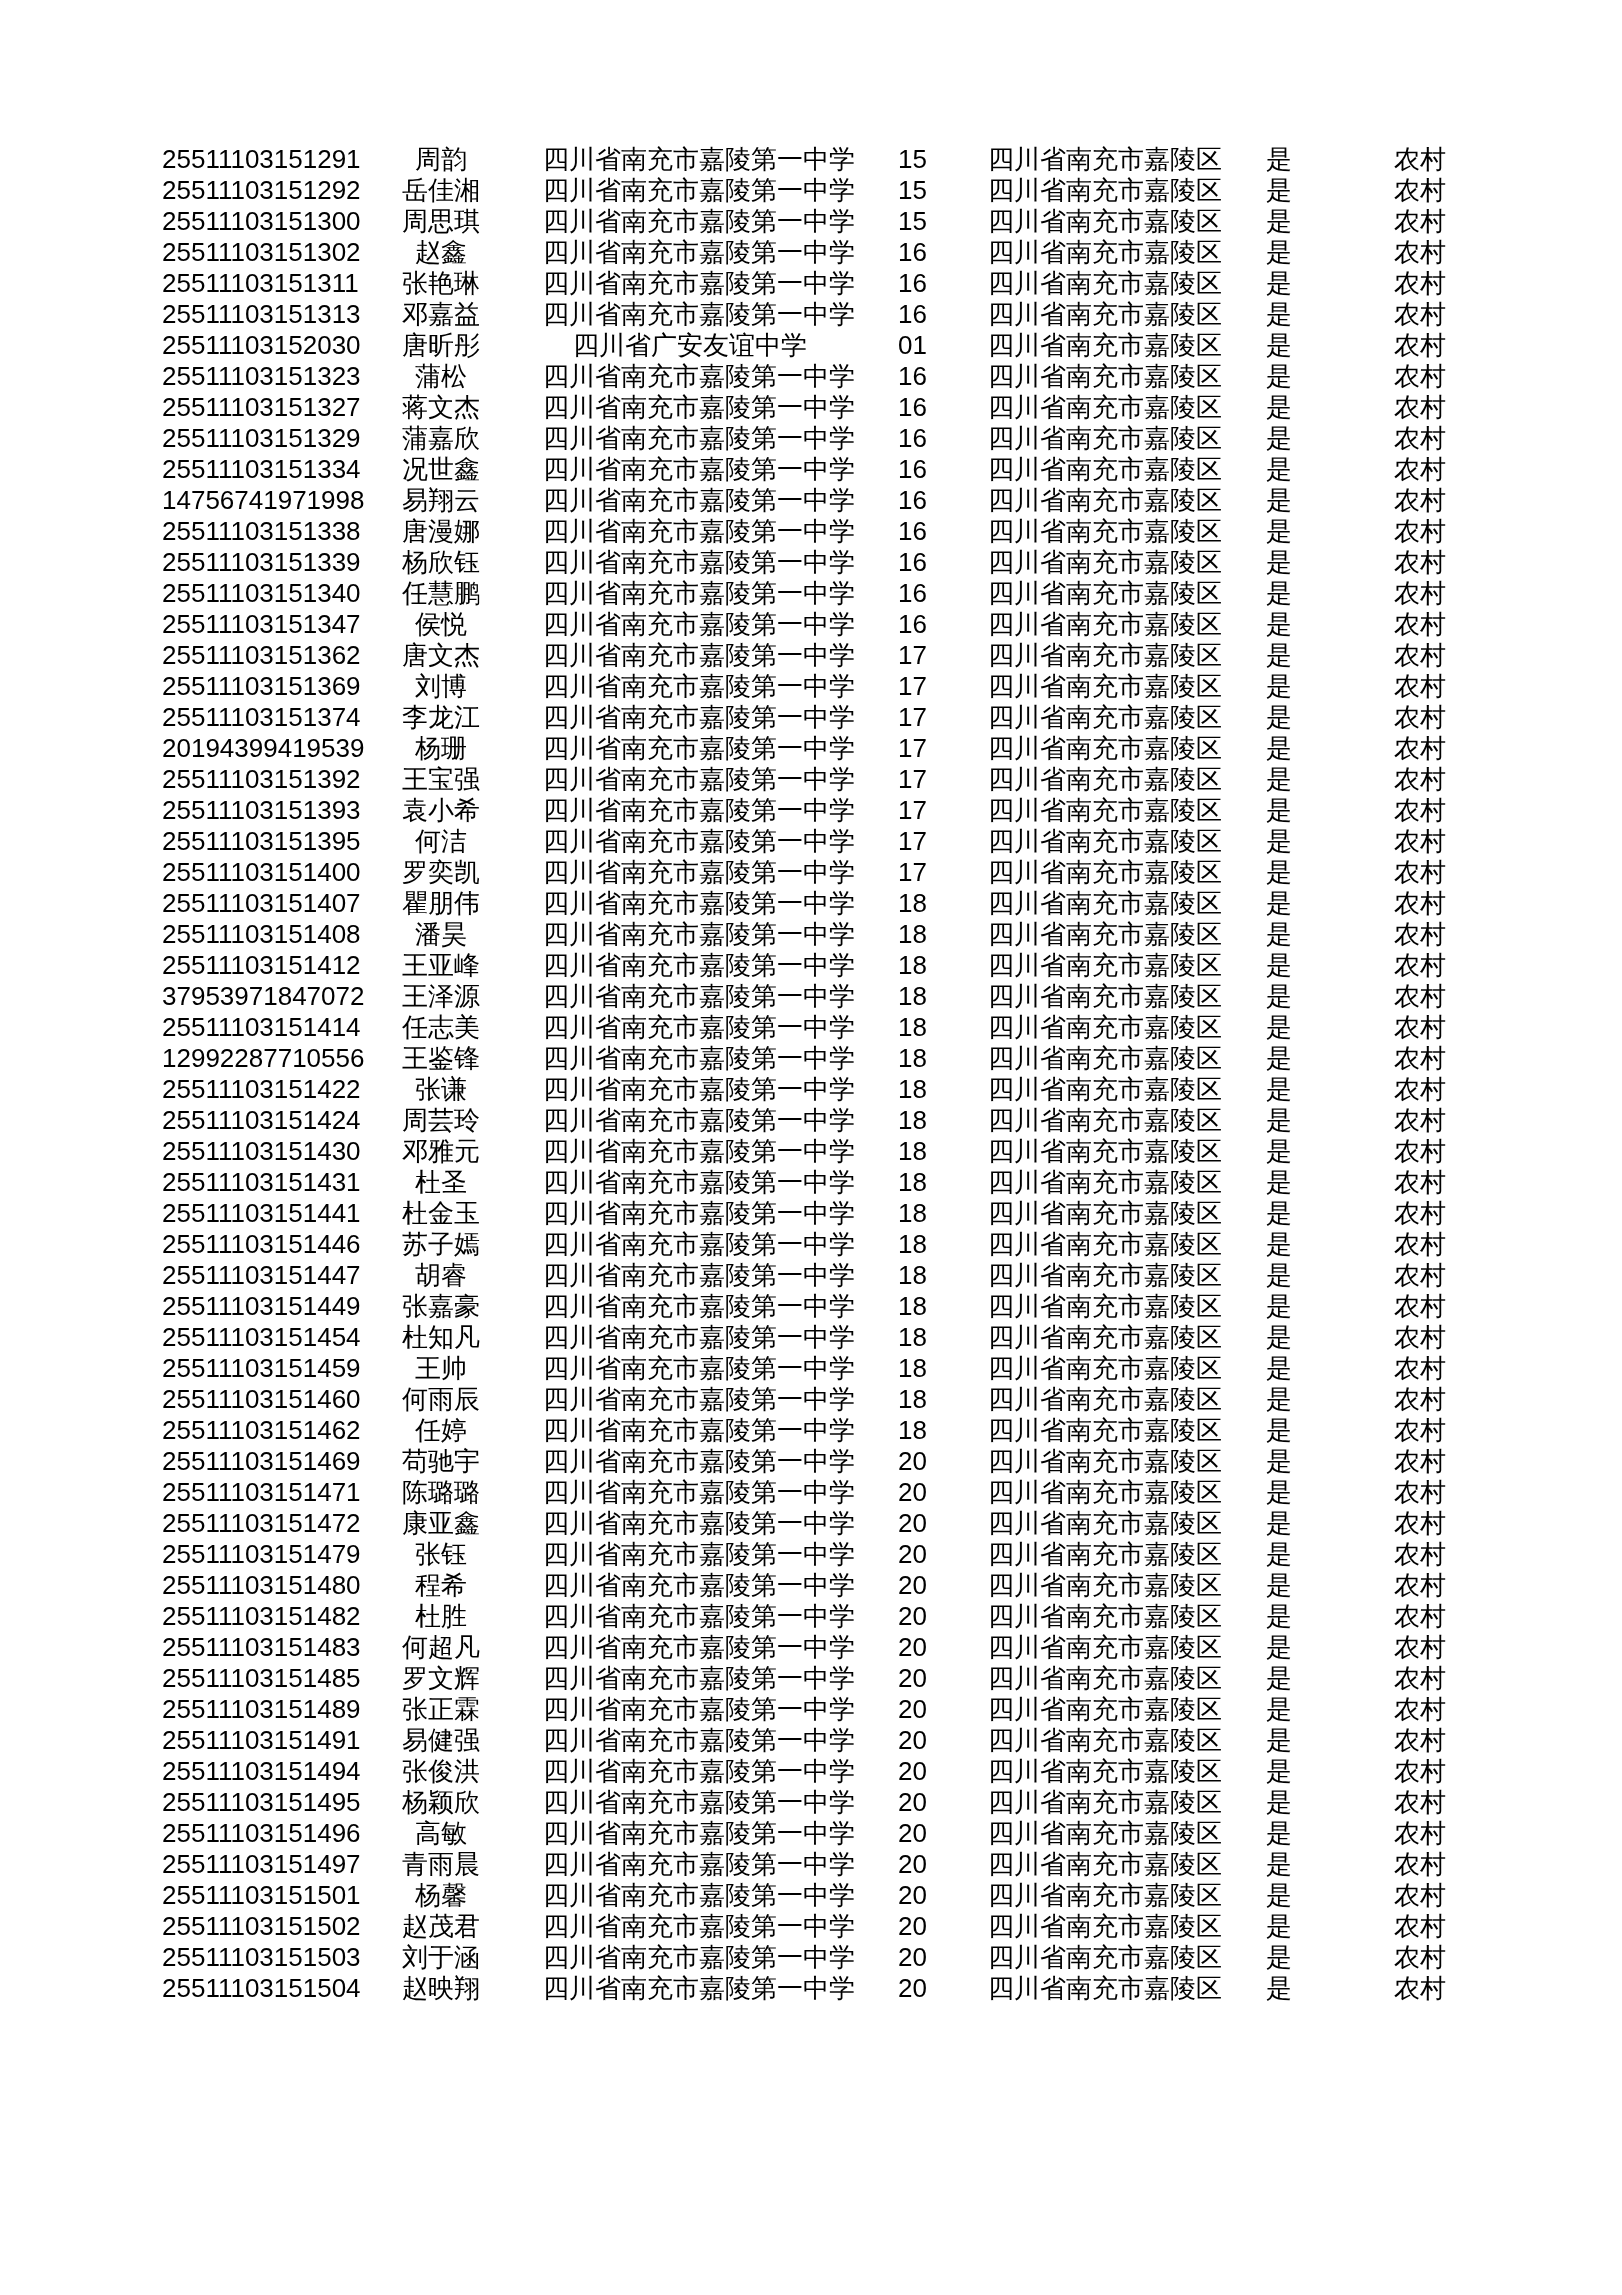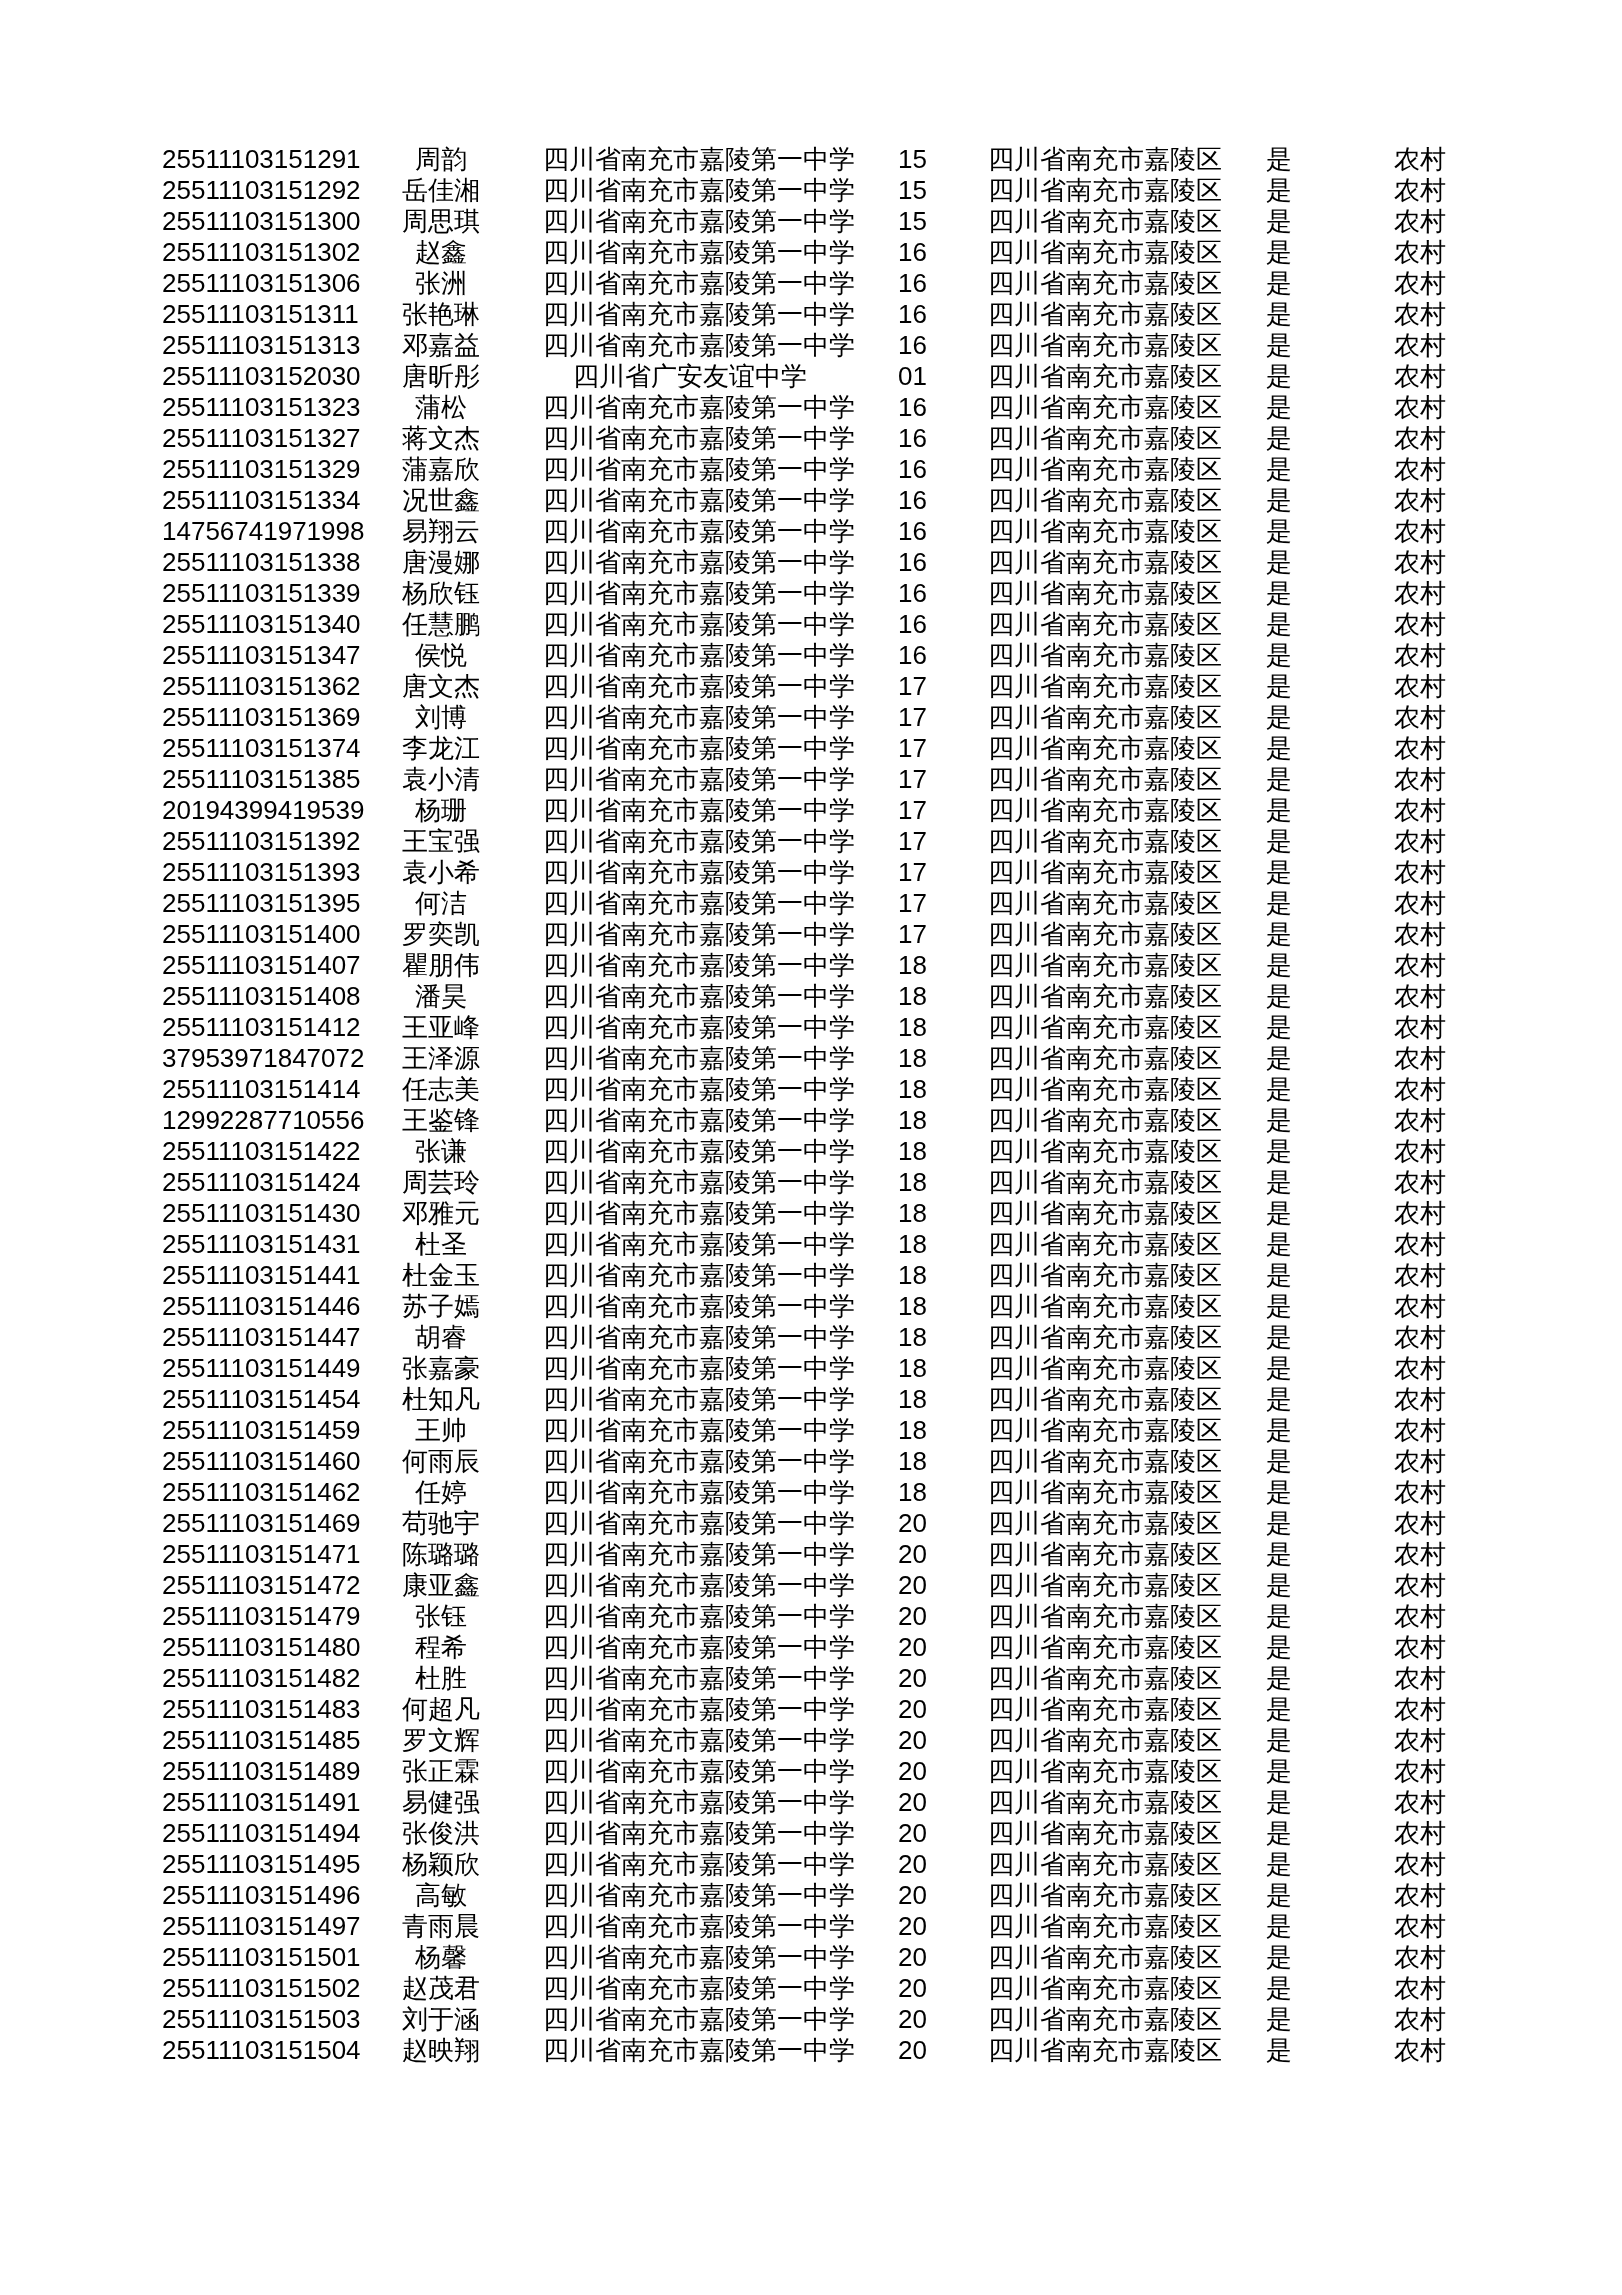--- a/index.html
+++ b/index.html
@@ -94,31 +94,20 @@
           <td class="center">赵鑫</td>
           <td class="center">四川省南充市嘉陵第一中学</td>
           <td class="center">16</td>
           <td class="center">四川省南充市嘉陵区</td>
           <td class="center">是</td>
           <td class="center">农村</td>
           <td class="spacer"></td>
         </tr>
         <tr>
           <td class="spacer"></td>
-          <td class="id">25511103151306</td>
-          <td class="center">张洲</td>
-          <td class="center">四川省南充市嘉陵第一中学</td>
-          <td class="center">16</td>
-          <td class="center">四川省南充市嘉陵区</td>
-          <td class="center">是</td>
-          <td class="center">农村</td>
-          <td class="spacer"></td>
-        </tr>
-        <tr>
-          <td class="spacer"></td>
           <td class="id">25511103151311</td>
           <td class="center">张艳琳</td>
           <td class="center">四川省南充市嘉陵第一中学</td>
           <td class="center">16</td>
           <td class="center">四川省南充市嘉陵区</td>
           <td class="center">是</td>
           <td class="center">农村</td>
           <td class="spacer"></td>
         </tr>
         <tr>
@@ -261,31 +250,20 @@
           <td class="center">17</td>
           <td class="center">四川省南充市嘉陵区</td>
           <td class="center">是</td>
           <td class="center">农村</td>
           <td class="spacer"></td>
         </tr>
         <tr>
           <td class="spacer"></td>
           <td class="id">25511103151374</td>
           <td class="center">李龙江</td>
-          <td class="center">四川省南充市嘉陵第一中学</td>
-          <td class="center">17</td>
-          <td class="center">四川省南充市嘉陵区</td>
-          <td class="center">是</td>
-          <td class="center">农村</td>
-          <td class="spacer"></td>
-        </tr>
-        <tr>
-          <td class="spacer"></td>
-          <td class="id">25511103151385</td>
-          <td class="center">袁小清</td>
           <td class="center">四川省南充市嘉陵第一中学</td>
           <td class="center">17</td>
           <td class="center">四川省南充市嘉陵区</td>
           <td class="center">是</td>
           <td class="center">农村</td>
           <td class="spacer"></td>
         </tr>
         <tr>
           <td class="spacer"></td>
           <td class="id">20194399419539</td>

